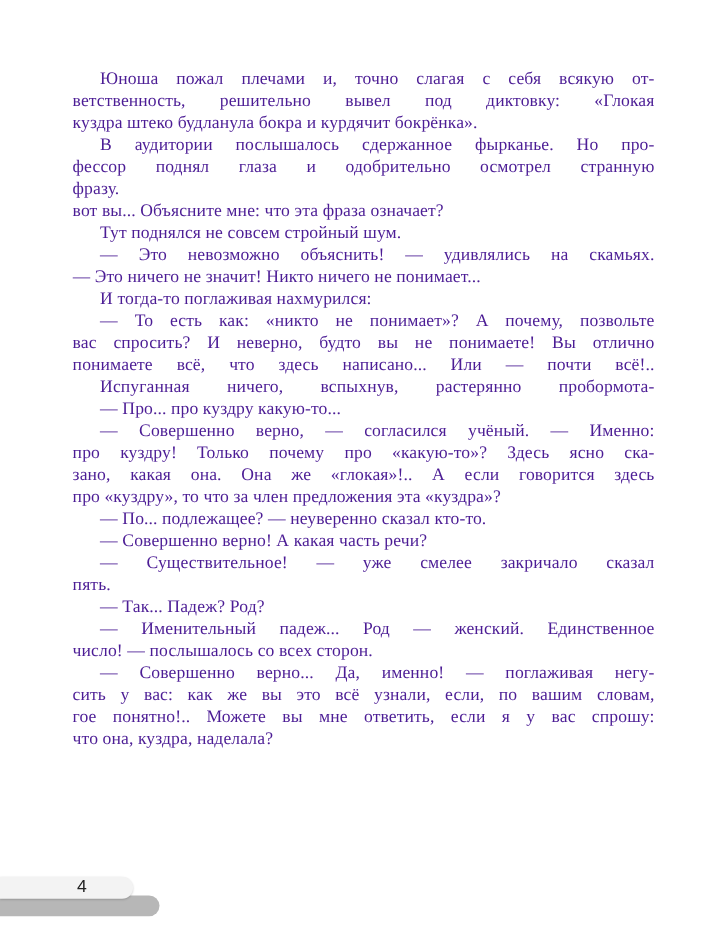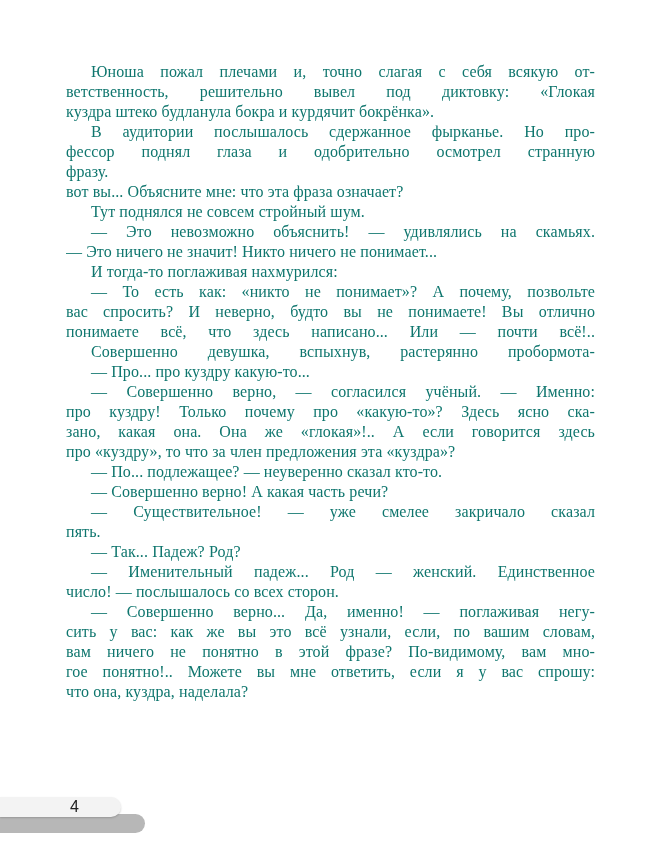--- a/index.html
+++ b/index.html
@@ -19,21 +19,21 @@
     position: absolute;
     left: 66px;
     top: 62px;
     width: 529px;
     color: #1b1b1b;
   }
   .line {
     height: 20px;
     font: 16px/20px "Liberation Serif", serif;
     letter-spacing: 0.1px;
-    color: #0f766e;
+    color: #4c1d95;
     text-align: left;
     white-space: normal;
     overflow: hidden;
   }
   .line.indent { padding-left: 25px; }
   .line.fill {
     text-align: justify;
     text-align-last: justify;
   }
   
@@ -77,36 +77,35 @@
       <div class="line fill">фессор поднял глаза и одобрительно осмотрел странную</div>
       <div class="line">фразу.</div>
       <div class="line">вот вы... Объясните мне: что эта фраза означает?</div>
       <div class="line indent">Тут поднялся не совсем стройный шум.</div>
       <div class="line indent fill">— Это невозможно объяснить! — удивлялись на скамьях.</div>
       <div class="line">— Это ничего не значит! Никто ничего не понимает...</div>
       <div class="line indent">И тогда-то поглаживая нахмурился:</div>
       <div class="line indent fill">— То есть как: «никто не понимает»? А почему, позвольте</div>
       <div class="line fill">вас спросить? И неверно, будто вы не понимаете! Вы отлично</div>
       <div class="line fill">понимаете всё, что здесь написано... Или — почти всё!..</div>
-      <div class="line indent fill">Совершенно девушка, вспыхнув, растерянно пробормота-</div>
+      <div class="line indent fill">Испуганная ничего, вспыхнув, растерянно пробормота-</div>
       <div class="line indent">— Про... про куздру какую-то...</div>
       <div class="line indent fill">— Совершенно верно, — согласился учёный. — Именно:</div>
       <div class="line fill">про куздру! Только почему про «какую-то»? Здесь ясно ска-</div>
       <div class="line fill">зано, какая она. Она же «глокая»!.. А если говорится здесь</div>
       <div class="line">про «куздру», то что за член предложения эта «куздра»?</div>
       <div class="line indent">— По... подлежащее? — неуверенно сказал кто-то.</div>
       <div class="line indent">— Совершенно верно! А какая часть речи?</div>
       <div class="line indent fill">— Существительное! — уже смелее закричало сказал</div>
       <div class="line">пять.</div>
       <div class="line indent">— Так... Падеж? Род?</div>
       <div class="line indent fill">— Именительный падеж... Род — женский. Единственное</div>
       <div class="line">число! — послышалось со всех сторон.</div>
       <div class="line indent fill">— Совершенно верно... Да, именно! — поглаживая негу-</div>
       <div class="line fill">сить у вас: как же вы это всё узнали, если, по вашим словам,</div>
-      <div class="line fill">вам ничего не понятно в этой фразе? По-видимому, вам мно-</div>
       <div class="line fill">гое понятно!.. Можете вы мне ответить, если я у вас спрошу:</div>
       <div class="line">что она, куздра, наделала?</div>
     </div>
 
   <div class="tab-shadow"></div>
   <div class="tab">
     <span class="pagenum">4</span>
   </div>
 
 </div>

